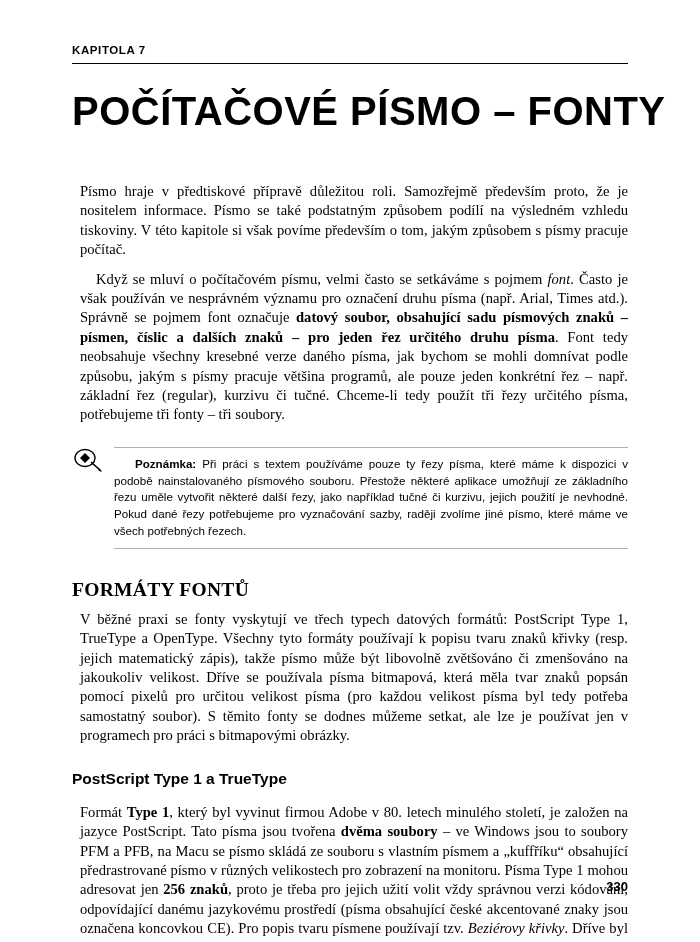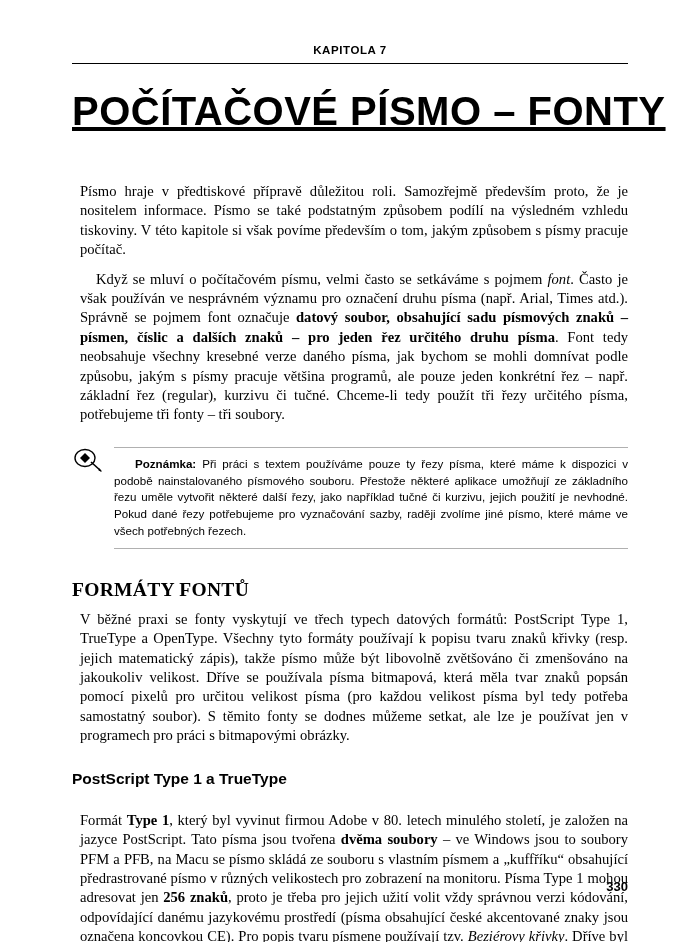--- a/index.html
+++ b/index.html
@@ -15,21 +15,21 @@
     overflow: hidden;
   }
   .page {
     position: relative;
     width: 700px;
     height: 942px;
     box-sizing: border-box;
     padding: 44px 72px 30px 72px;
   }
   .chapter-label {
-    text-align: center;
+    text-align: left;
     font-family: "Liberation Sans", sans-serif;
     font-weight: bold;
     font-size: 11.5px;
     letter-spacing: 0.6px;
     color: #000;
     margin: 0 0 7px 0;
   }
   .rule {
     border: none;
     border-top: 1.6px solid #000;
@@ -37,21 +37,20 @@
   }
   .page-title {
     font-family: "Liberation Sans", sans-serif;
     font-weight: bold;
     font-size: 40px;
     letter-spacing: 0.5px;
     line-height: 1.05;
     margin: 0 0 50px 0;
     text-align: left;
     white-space: nowrap;
-    text-decoration: underline;
   }
   p.body {
     font-size: 14.6px;
     line-height: 1.33;
     text-align: justify;
     margin: 0 0 0 8px;
     text-indent: 0;
   }
   p.body + p.body {
     margin-top: 10px;
@@ -94,21 +93,21 @@
     font-family: Liberation Serif, serif;
     font-weight: bold;
     font-size: 19.5px;
     letter-spacing: 0.3px;
     margin: 30px 0 9px 0;
   }
   h3.subsection {
     font-family: "Liberation Sans", sans-serif;
     font-weight: bold;
     font-size: 15.5px;
-    margin: 24px 0 23px 0;
+    margin: 24px 0 15px 0;
   }
   .page-number {
     position: absolute;
     right: 72px;
     bottom: 48px;
     font-family: "Liberation Sans", sans-serif;
     font-weight: bold;
     font-size: 13px;
   }
   i { font-style: italic; }

